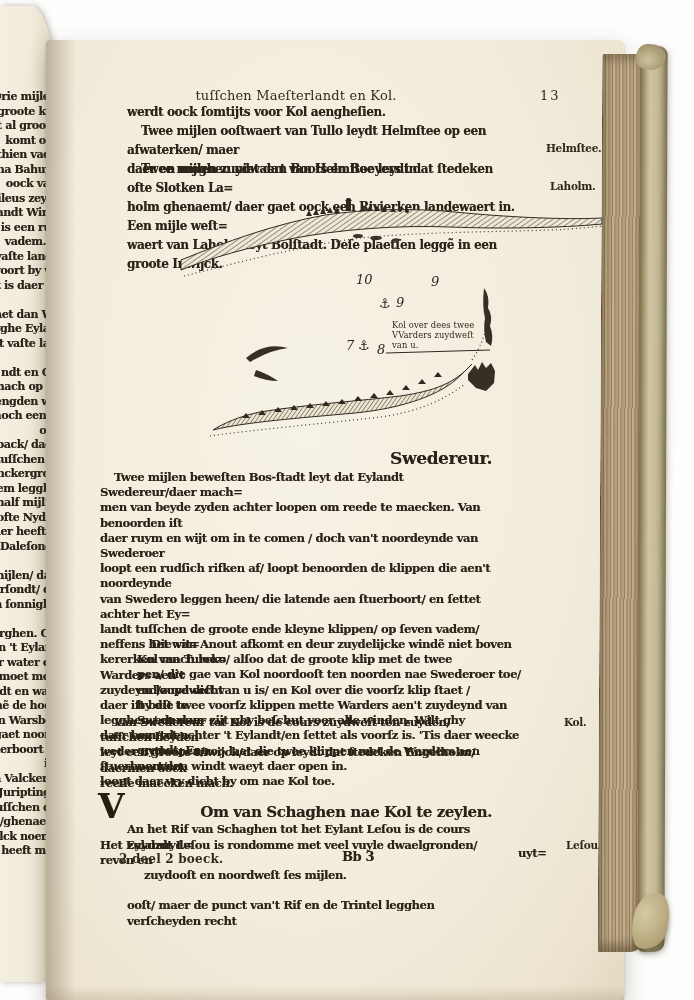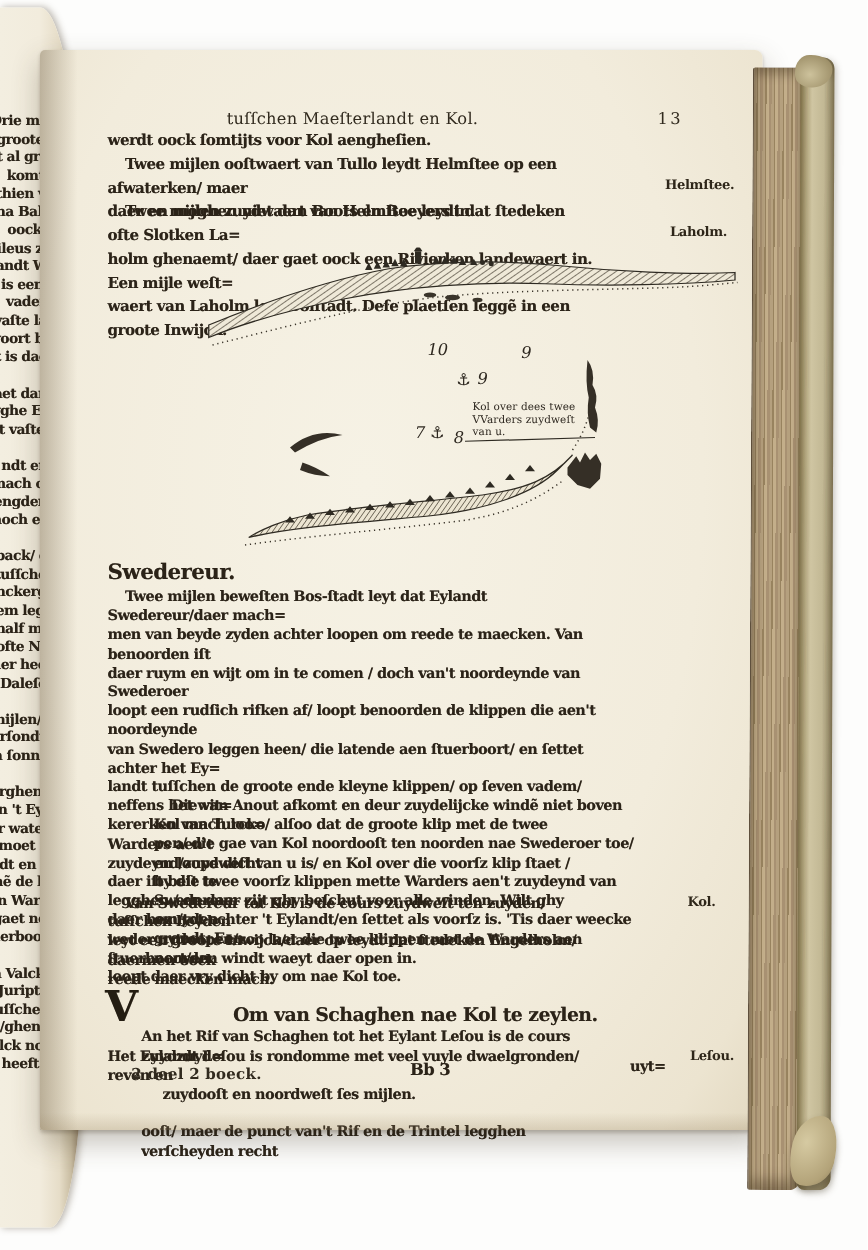--- a/index.html
+++ b/index.html
@@ -20,21 +20,21 @@
   }
   .verso-text{
     position:absolute; top:84px; right:9px; width:70px;
     text-align:right; font-weight:bold; font-size:11px; line-height:14.5px;
     letter-spacing:-0.3px; color:#33291c; white-space:nowrap;
   }
   .verso-text div{overflow:hidden;}
 
   
   .recto{
-    position:absolute; left:32px; top:40px; width:578px; height:864px;
+    position:absolute; left:46px; top:40px; width:578px; height:960px;
     background:
       radial-gradient(ellipse at 45% 40%, #f6f2e5 0%, #f2ecdc 60%, #ece4d0 88%, #e2d8c0 100%);
     border-radius:4px 6px 6px 3px;
     box-shadow:0 10px 22px rgba(70,60,40,.30), 0 2px 3px rgba(70,60,40,.25);
   }
   .recto::before{ 
     content:""; position:absolute; left:0; top:0; bottom:0; width:30px;
     background:linear-gradient(90deg, rgba(105,88,60,.38), rgba(105,88,60,0));
     border-radius:4px 0 0 3px;
   }
@@ -73,28 +73,28 @@
   }
 
   
   .content{position:absolute; left:54px; top:0; width:392px;}
   .bl{ 
     font-weight:bold; letter-spacing:-0.4px; color:#2b2318;
     text-shadow:.2px 0 0 rgba(43,35,24,.55);
   }
   .roman{font-weight:normal; letter-spacing:.2px; color:#312a1e;}
   .para{position:absolute; left:0; width:392px; white-space:pre-line;}
-  .loose{font-size:12px; line-height:19px;}
+  .loose{font-size:12px; line-height:19px;margin-left:27px;}
   .tight{font-size:11.5px; line-height:15.2px;}
   .indent{text-indent:14px;}
 
   .running-header{position:absolute; top:48px; left:0; width:392px; text-align:center; font-size:13px;}
   .page-number{position:absolute; top:48px; left:440px; width:40px; font-size:13px; letter-spacing:2px;}
 
-  .h1{position:absolute; top:408px; left:0; width:392px; text-align:left; font-size:17px;}
+  .h1{position:absolute; top:408px; left:0; width:392px; text-align:right; font-size:17px;}
   .h2{position:absolute; top:724px; left:0; width:392px; text-align:right; font-size:15px;margin-top:39px;}
 
   .pA{top:430px;} .pB{top:597px;margin-left:37px;} .pC{top:675px;}
   .pD{top:752px;}
   .pD-line{position:relative; padding-left:27px;}
   .pD-line.extra{padding-left:44px;}
   .dropcap{
     position:absolute; left:-2px; top:-3px; font-size:34px; line-height:34px;
     font-weight:bold; color:#241d12;
   }

